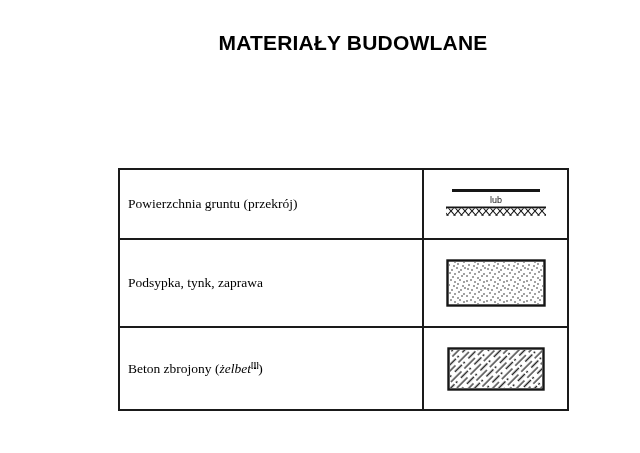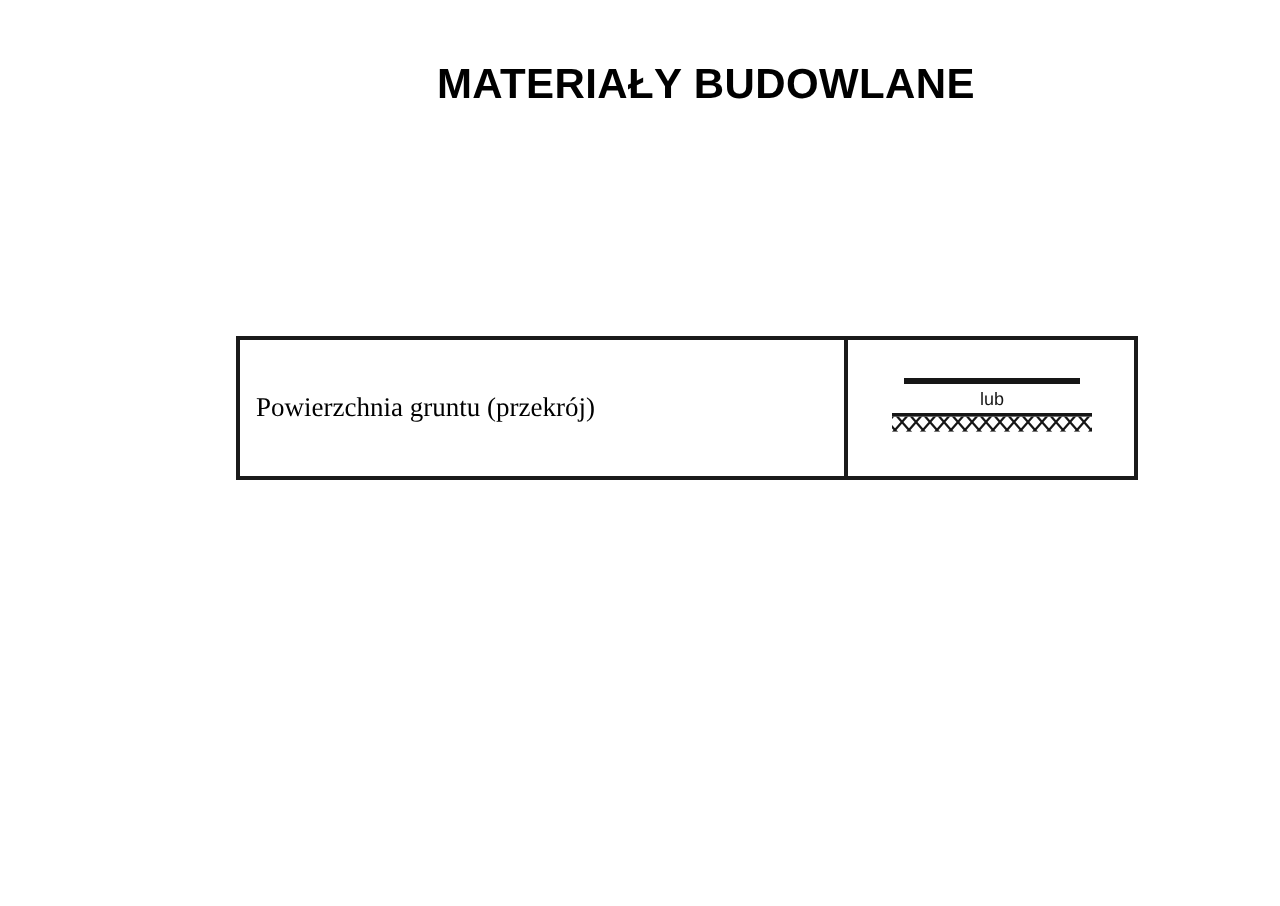--- a/index.html
+++ b/index.html
@@ -131,18 +131,40 @@
         <td class="symbol-cell">
           <svg width="104" height="34" viewBox="0 0 104 34">
             <rect x="8" y="2" width="88" height="3" fill="#161616"></rect>
             <text x="52" y="15.5" text-anchor="middle" font-size="9" font-family="Liberation Sans, sans-serif" fill="#161616">lub</text>
             <rect x="2" y="19.5" width="100" height="1.8" fill="#161616"></rect>
             <rect x="2" y="21.3" width="100" height="7.5" fill="url(#pGround)"></rect>
           </svg>
         </td>
       </tr>
 
+      <tr class="r2">
+        <td class="label-cell">
+          <span>Podsypka, tynk, zaprawa</span>
+        </td>
+        <td class="symbol-cell">
+          <svg width="100" height="48" viewBox="0 0 100 48">
+            <rect x="1.5" y="1.5" width="97" height="45" fill="#ffffff" stroke="#161616" stroke-width="2.4"></rect>
+            <rect x="3" y="3" width="94" height="42" fill="url(#pStipple)"></rect>
+          </svg>
+        </td>
+      </tr>
 
 
+      <tr class="r4">
+        <td class="label-cell">
+          <span><span>Beton zbrojony (</span><i>żelbet</i><sup class="fnref">[1]</sup><span>)</span></span>
+        </td>
+        <td class="symbol-cell">
+          <svg width="98" height="44" viewBox="0 0 98 44">
+            <rect x="1.5" y="1.5" width="95" height="41" fill="#ffffff" stroke="#161616" stroke-width="2.4"></rect>
+            <rect x="3" y="3" width="92" height="38" fill="url(#pDense)"></rect>
+          </svg>
+        </td>
+      </tr>
     </tbody>
   </table>
 
 </div>
 
 </body></html>

